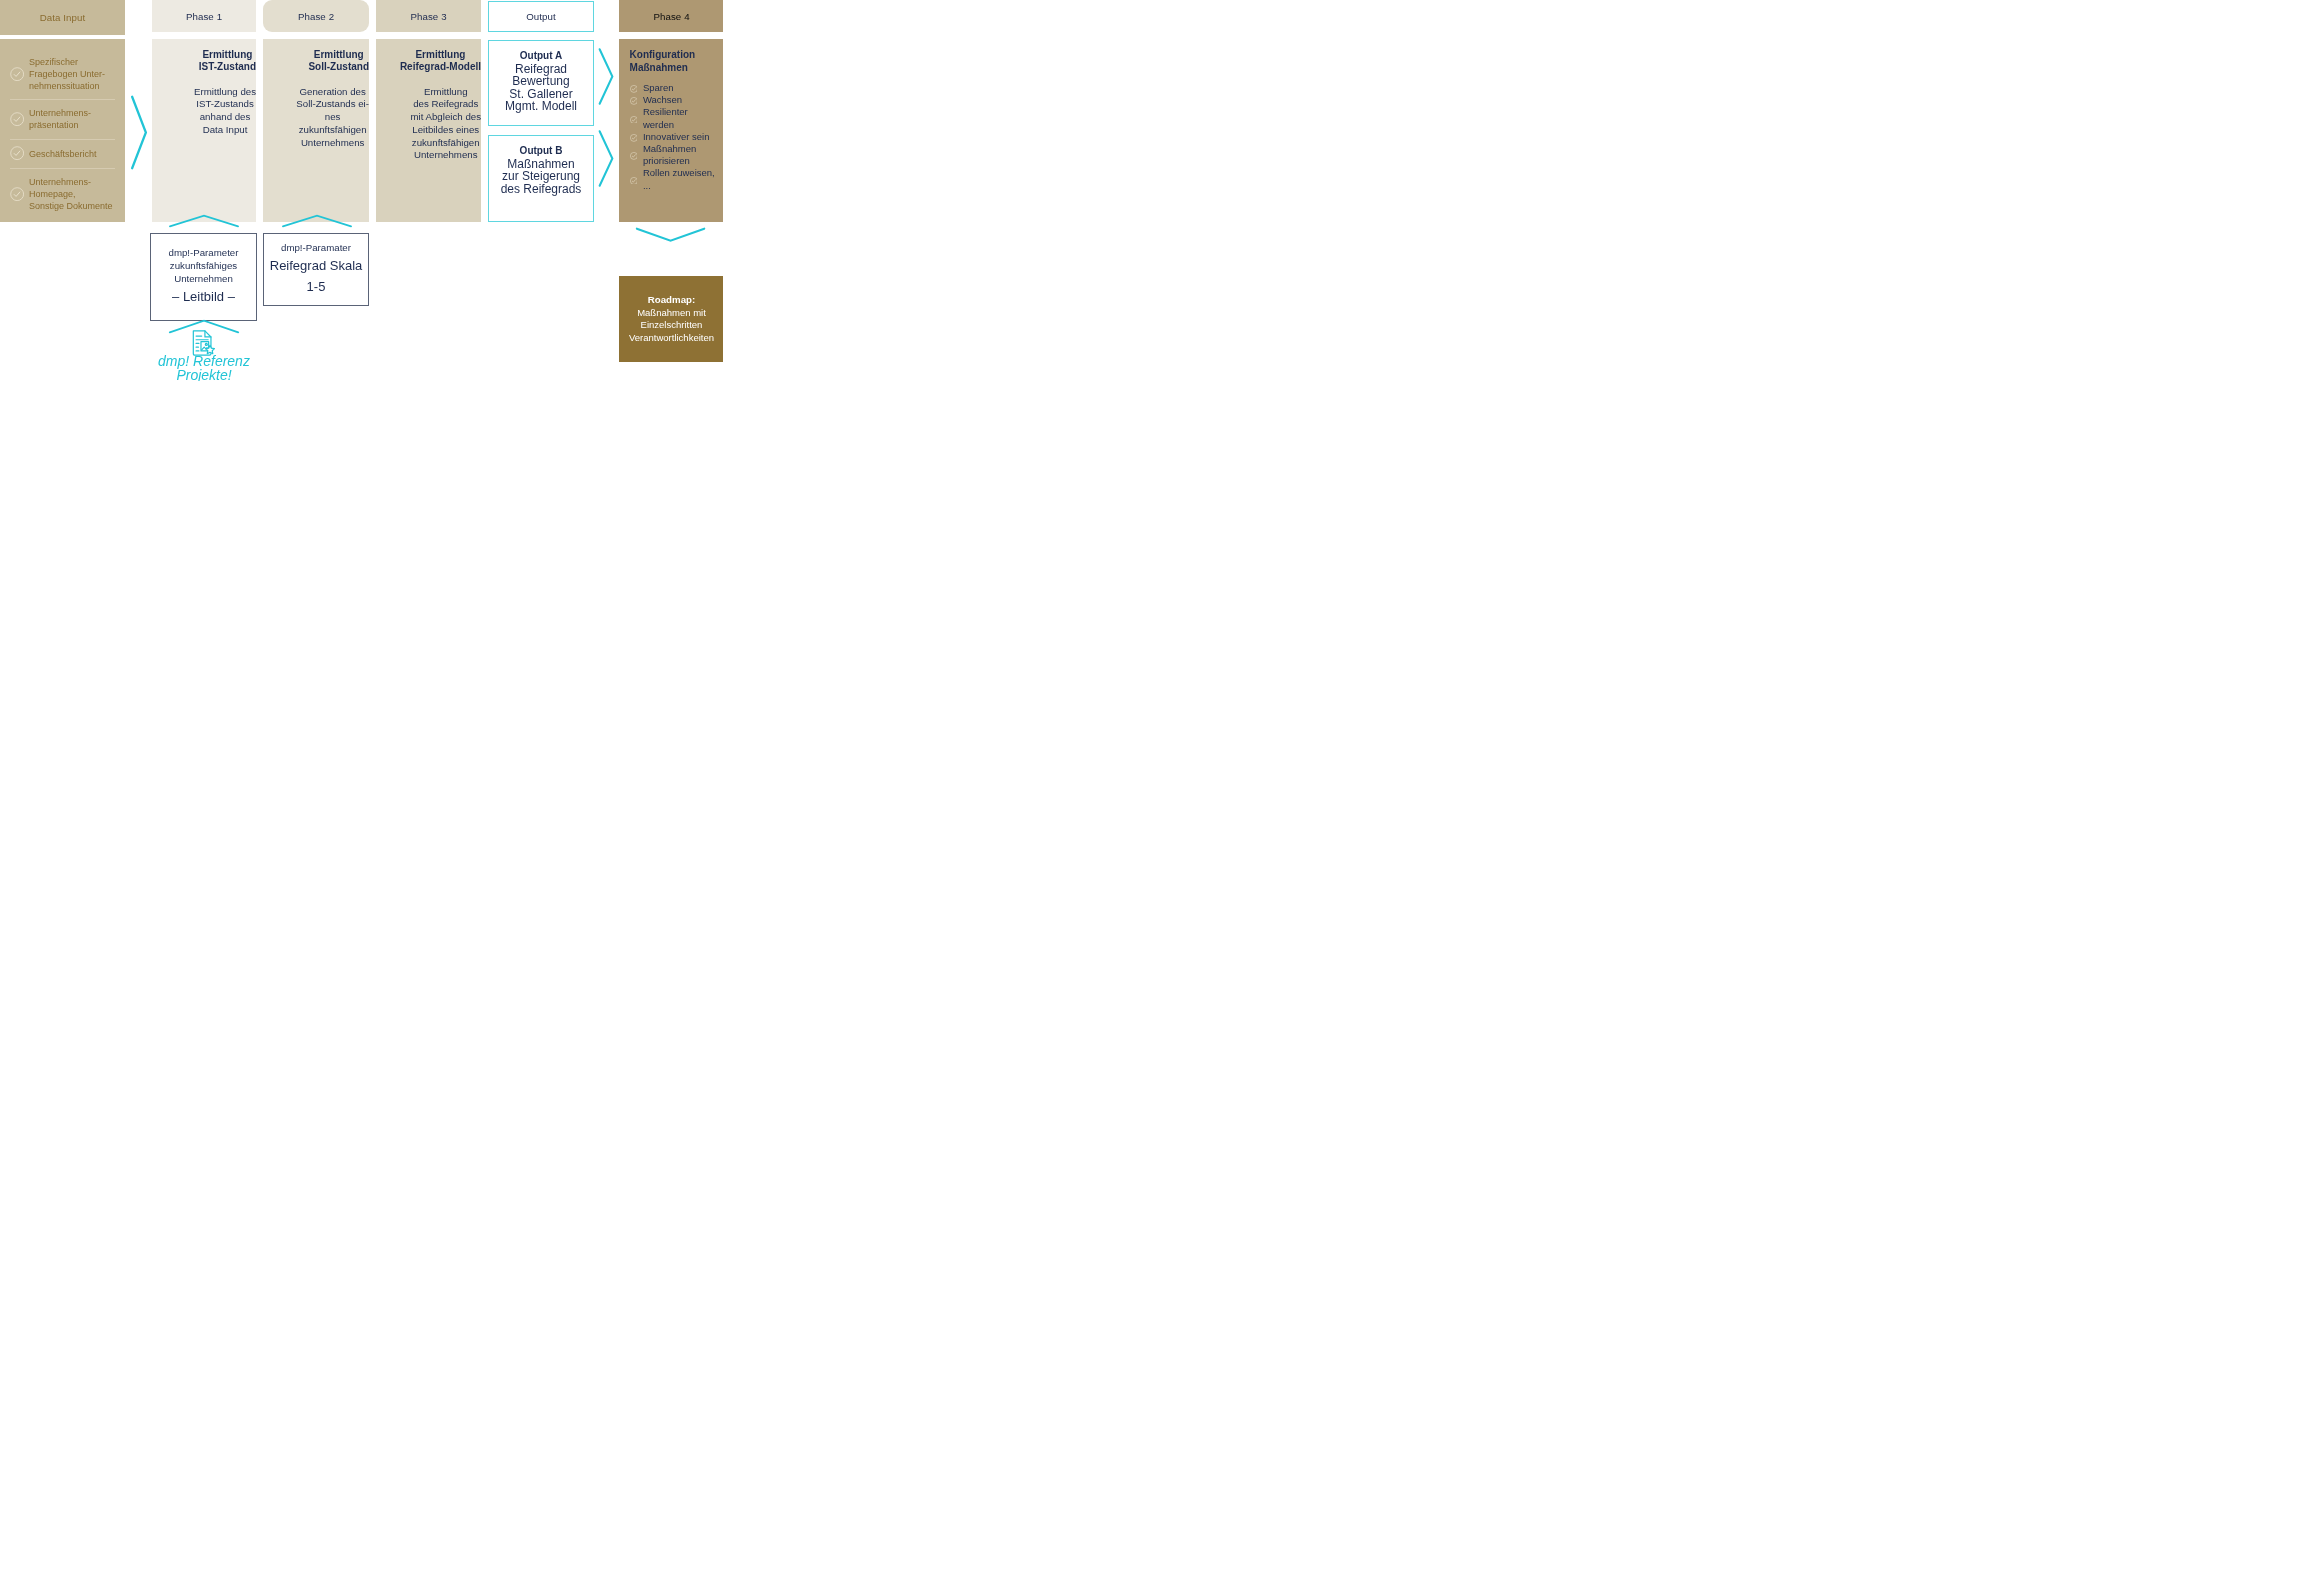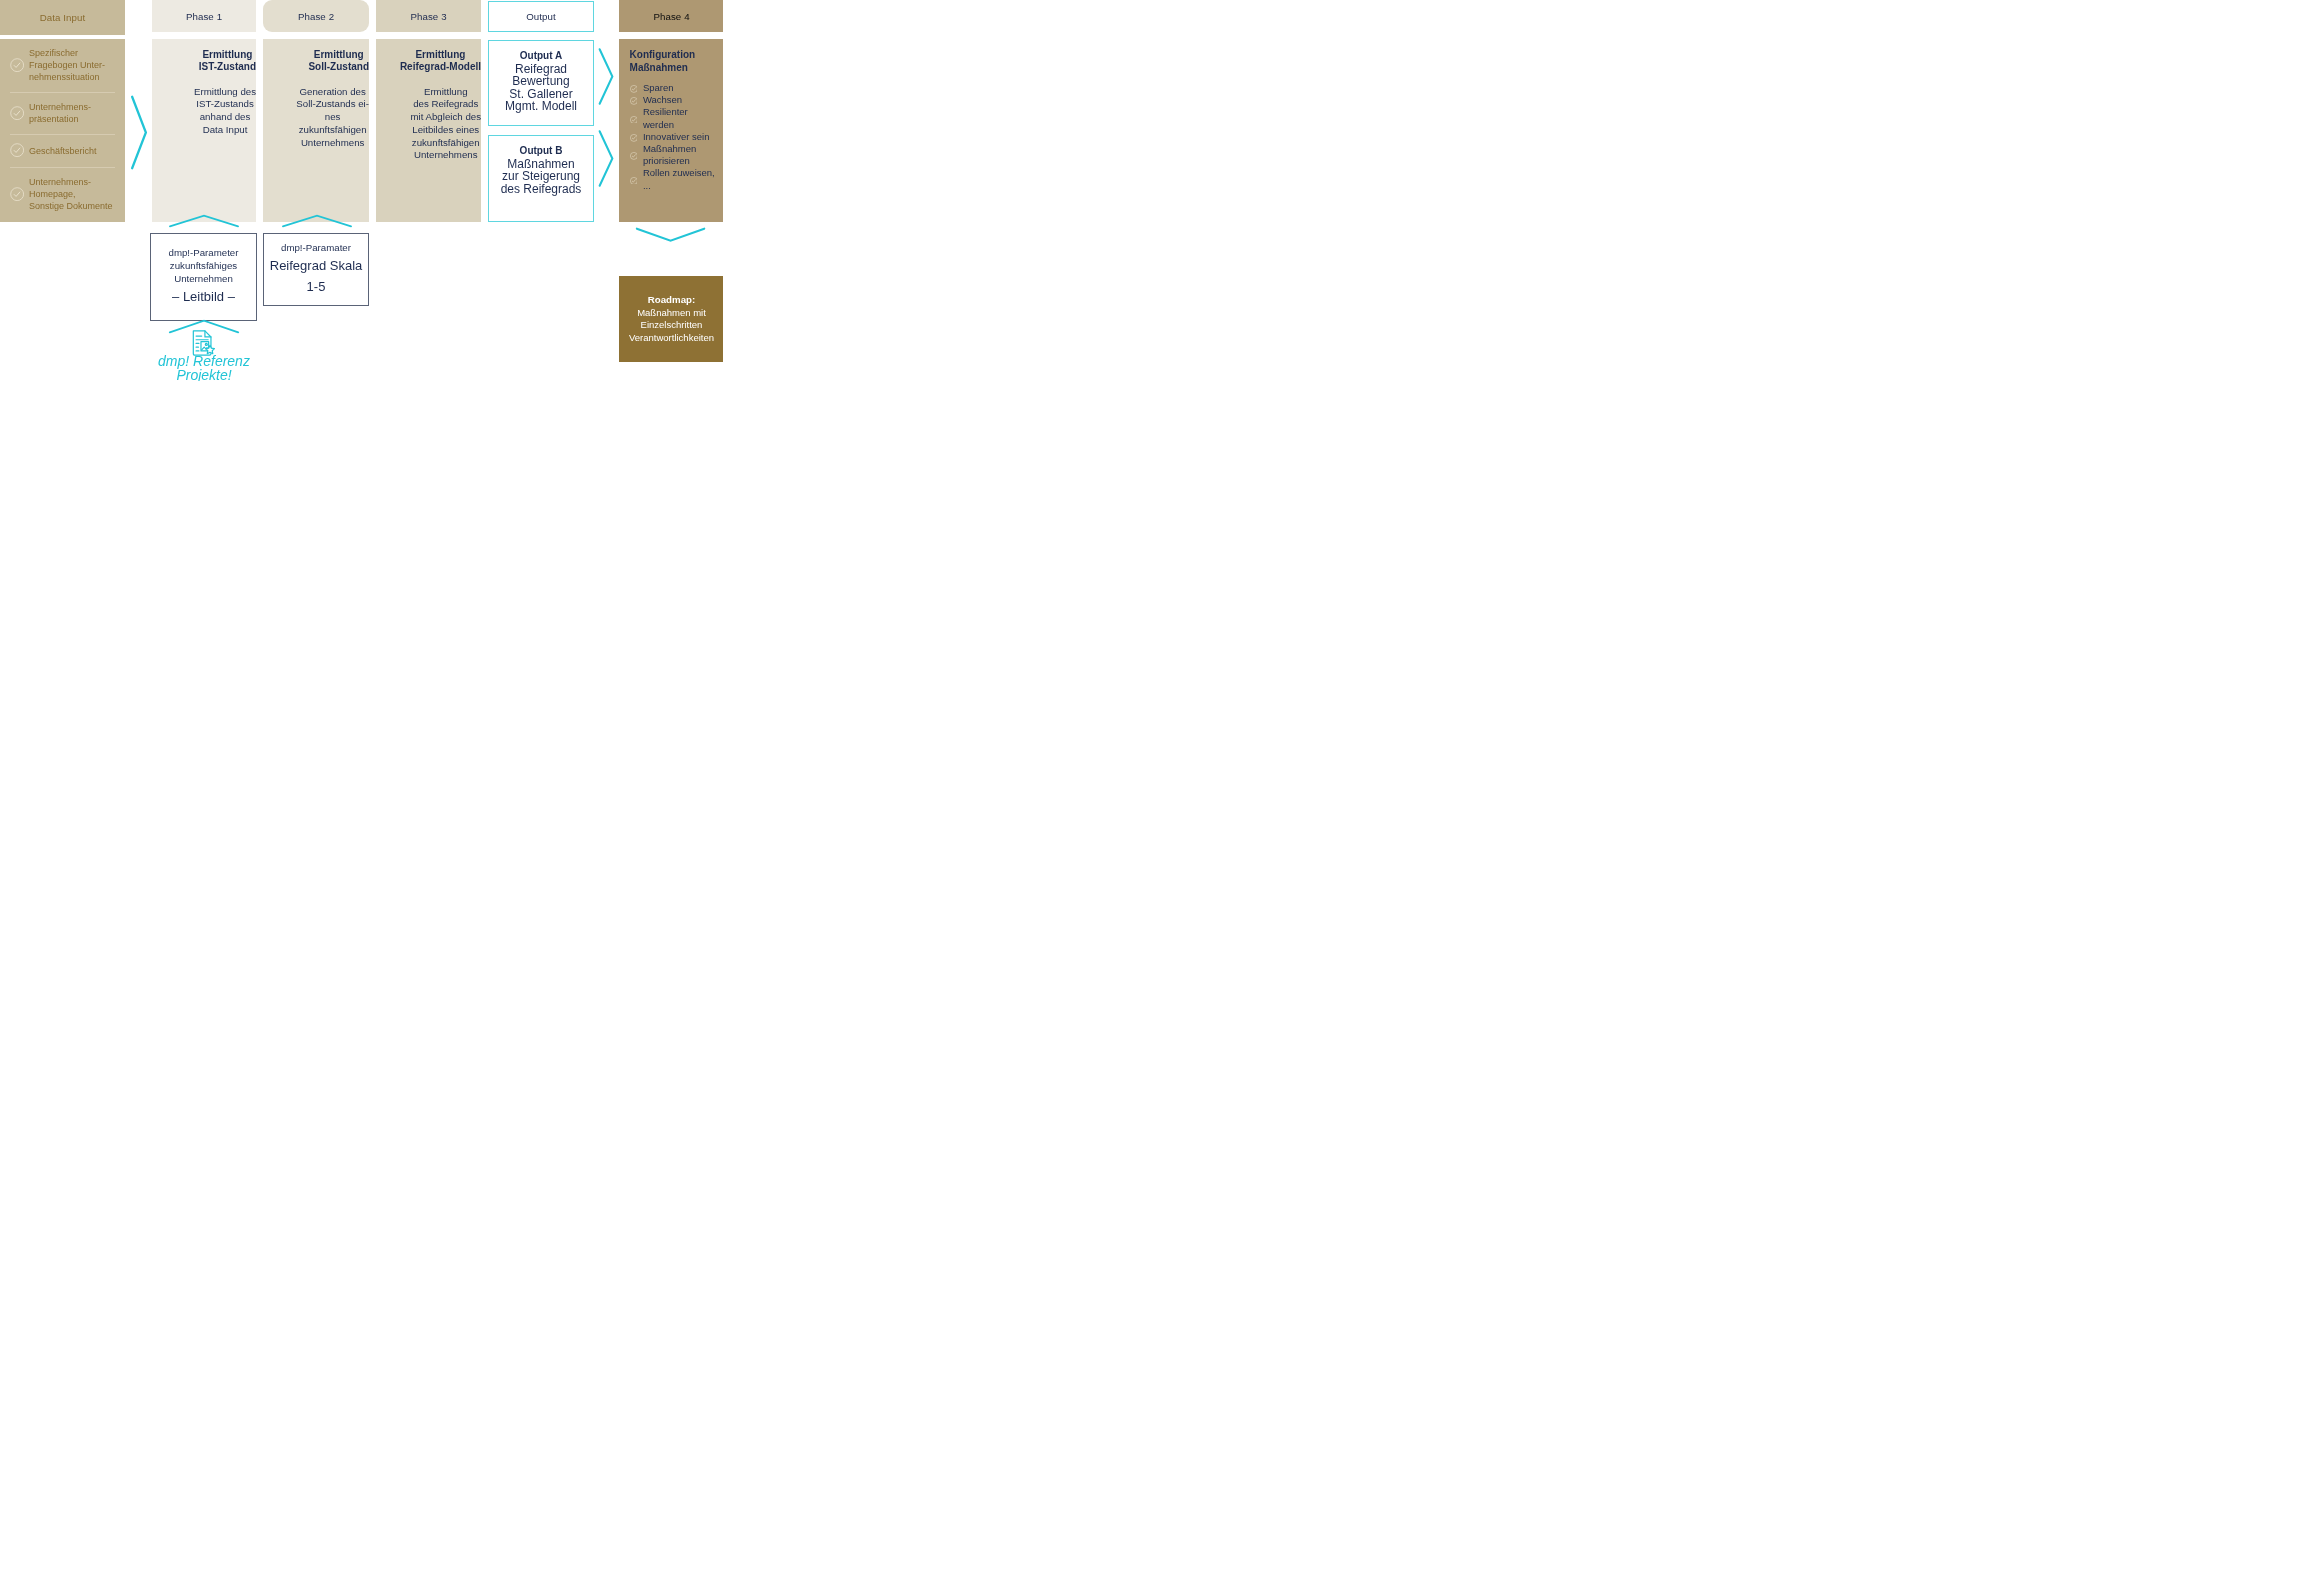--- a/index.html
+++ b/index.html
@@ -22,21 +22,21 @@
   .bd-datainput{background:#c6ba9a;}
   .bd-p1{background:#edeae2;}
   .bd-p2{background:#e3decf;}
   .bd-p3{background:#d9d2bd;}
   .bd-p4{background:#ae9872;}
   
   .ph-center{display:flex;flex-direction:column;align-items:flex-end;text-align:center;padding-top:9.7px;}
   .ph-heading{font-weight:bold;font-size:10px;line-height:12.5px;}
   .ph-body{font-size:9.7px;line-height:12.7px;margin-top:12px;}
   
-  .di-list{display:flex;flex-direction:column;justify-content:space-between;height:100%;padding:8px 0 10px 0;box-sizing:border-box;}
+  .di-list{display:flex;flex-direction:column;justify-content:space-between;height:100%;padding:17px 0 10px 0;box-sizing:border-box;}
   .di-item{display:flex;align-items:center;padding:0 6.5px 0 10px;}
   .di-text{font-size:9px;line-height:12px;color:#8a6c30;margin-left:4.6px;}
   .di-sep{height:0.5px;background:#d6cbb1;margin:0 10px;}
   .check-lg{width:14.3px;height:14.3px;flex:0 0 14.3px;}
   .check-sm{width:7.8px;height:7.8px;flex:0 0 7.8px;margin-top:1.8px;}
   
   .p4-pad{padding:9.2px 3.7px 0 10.6px;}
   .p4-heading{font-weight:bold;font-size:10px;line-height:13px;color:#1e2c50;}
   .p4-list{margin-top:7.8px;display:flex;flex-direction:column;}
   .p4-item{display:flex;align-items:center;}

